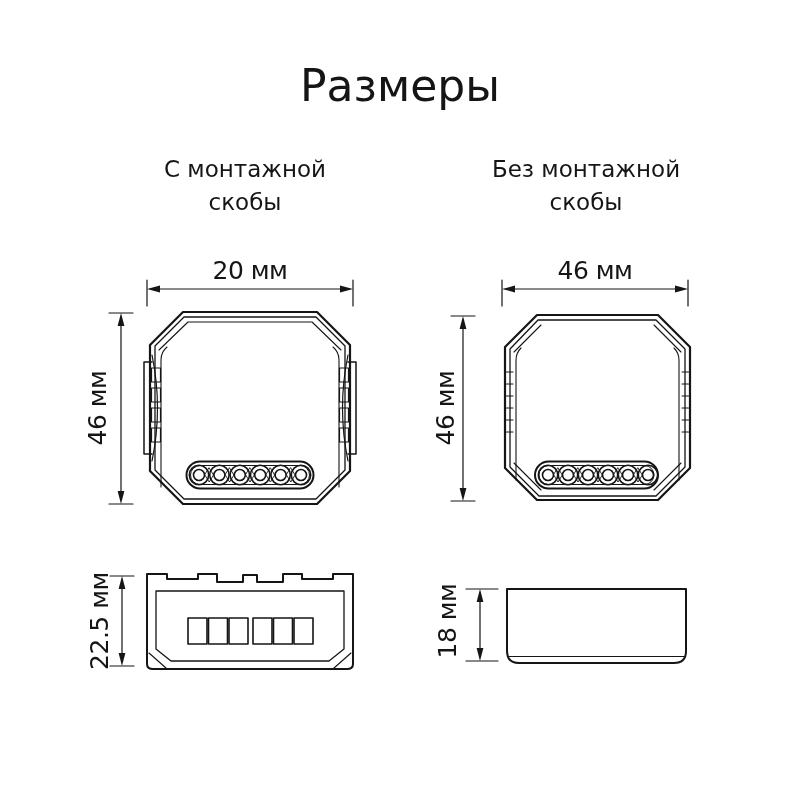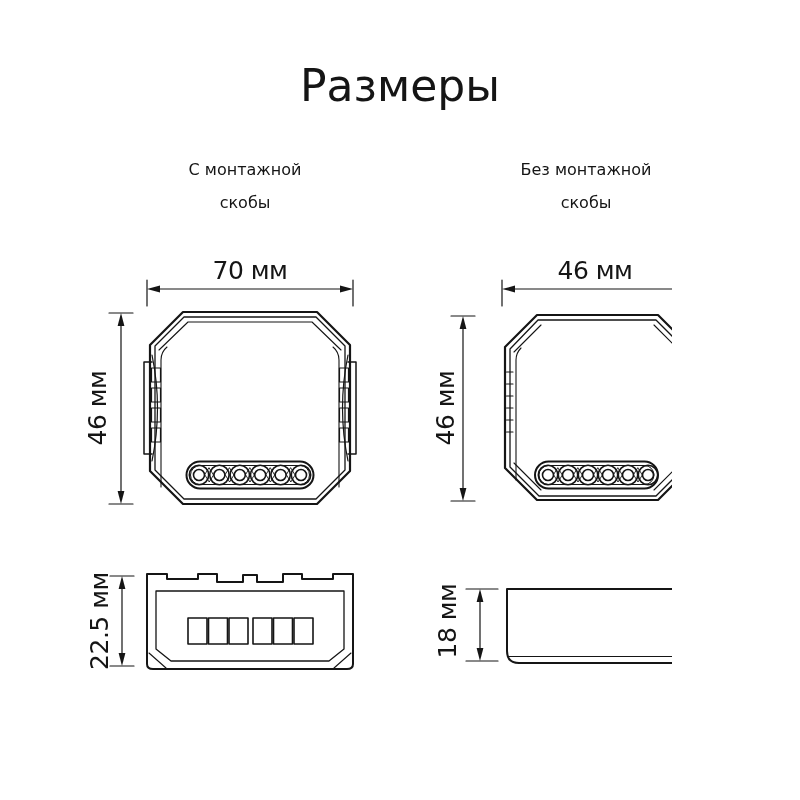--- a/index.html
+++ b/index.html
@@ -1,27 +1,28 @@
 <!DOCTYPE html>
 <html><head>
 <meta charset="utf-8">
 <style>
   html,body{margin:0;padding:0;background:#ffffff;}
   .canvas{
     position:relative;width:672px;height:800px;background:#ffffff;
     font-family:"DejaVu Sans","Liberation Sans",sans-serif;color:#151515;
     overflow:hidden;
+    padding-left:20px;
   }
   .title{
     position:absolute;top:60px;left:0;width:800px;text-align:center;
     font-size:44px;font-weight:500;letter-spacing:0px;
   }
   .col-heading{
     position:absolute;top:153px;text-align:center;
-    font-size:16px;font-weight:500;line-height:33px;
+    font-size:23px;font-weight:500;line-height:33px;
   }
   .col-heading.left{left:105px;width:280px;}
   .col-heading.right{left:440px;width:292px;}
   .dim-label{
     position:absolute;text-align:center;font-size:25px;font-weight:500;
     letter-spacing:-0.5px;height:32px;line-height:32px;white-space:nowrap;
   }
   .dim-label.vert{transform:rotate(-90deg);transform-origin:center center;}
   svg.linework{position:absolute;left:0;top:0;}
   svg .ln{fill:none;stroke:#151515;stroke-linecap:round;stroke-linejoin:round;}
@@ -36,21 +37,21 @@
 
   <div class="col-heading left">
     <span>С монтажной</span><br>
     <span>скобы</span>
   </div>
   <div class="col-heading right">
     <span>Без монтажной</span><br>
     <span>скобы</span>
   </div>
 
-  <div class="dim-label" style="left:170px;top:255px;width:160px;">70 мм</div>
+  <div class="dim-label" style="left:170px;top:255px;width:160px;">20 мм</div>
   <div class="dim-label vert" style="left:18px;top:392px;width:160px;">46 мм</div>
   <div class="dim-label" style="left:515px;top:255px;width:160px;">46 мм</div>
   <div class="dim-label vert" style="left:366px;top:392px;width:160px;">46 мм</div>
   <div class="dim-label vert" style="left:20px;top:605px;width:160px;">22.5 мм</div>
   <div class="dim-label vert" style="left:368px;top:605px;width:160px;">18 мм</div>
 
   <svg class="linework" width="800" height="800" viewBox="0 0 800 800">
 
     <g>
 

